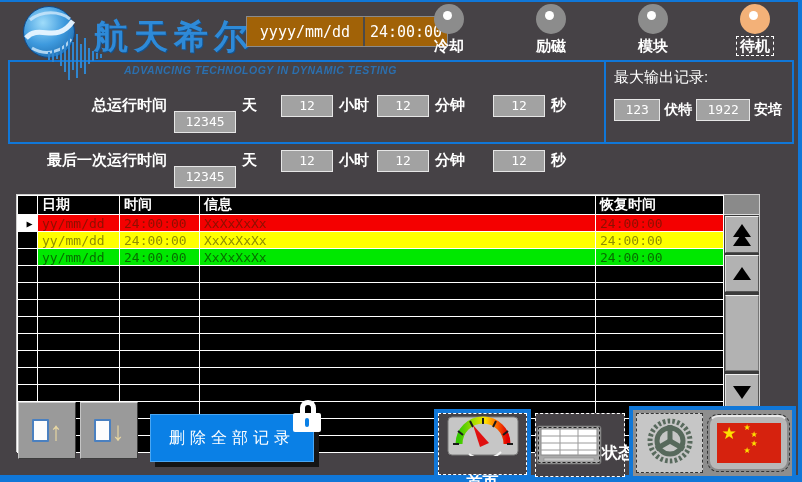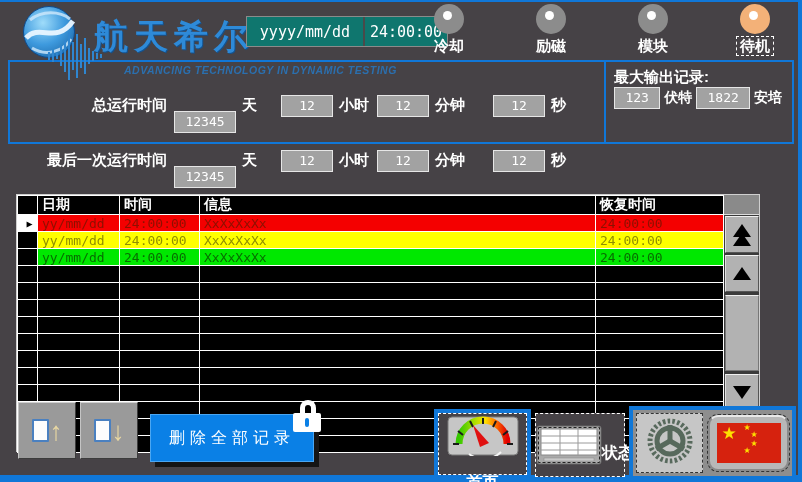--- a/index.html
+++ b/index.html
@@ -18,21 +18,21 @@
     position:absolute;left:94px;top:14px;font-size:34px;font-weight:bold;color:#2e8ad8;
     letter-spacing:6px;z-index:3;text-shadow:1px 1px 0 #14528e;white-space:nowrap;
   }
   .waveform{position:absolute;left:46px;top:30px;z-index:4;}
   .tagline{
     position:absolute;left:124px;top:64px;font-size:10.5px;font-style:italic;font-weight:bold;
     color:#2b6fae;z-index:4;letter-spacing:.5px;white-space:nowrap;
   }
   .datetime{
     position:absolute;left:246px;top:16px;height:31px;display:flex;align-items:stretch;
-    background:#0f766e;border:1px solid #8b8b8b;z-index:3;
+    background:#a16207;border:1px solid #8b8b8b;z-index:3;
     font-family:"DejaVu Sans Mono",monospace;font-size:15px;color:#fff;text-align:center;
   }
   .dt-cell{display:flex;align-items:center;justify-content:center;}
   .dt-date{width:116px;}
   .dt-time{width:82px;}
   .dt-div{width:2px;background:#4a4a4a;}
   .indicators{position:absolute;right:16px;top:4px;display:flex;gap:40px;z-index:3;}
   .indicator{width:62px;text-align:center;}
   .lamp{width:30px;height:30px;border-radius:50%;background:#8c8c8c;margin:0 auto 3px auto;position:relative;}
   .lamp::after{content:"";position:absolute;left:9px;top:7px;width:9px;height:9px;border-radius:50%;background:#fff;}
@@ -52,21 +52,21 @@
     background:#a2a2a2;color:#fff;text-align:center;height:22px;line-height:20px;
     border:1px solid #e6e6e6;font-family:"DejaVu Sans Mono",monospace;font-size:13px;
   }
   .vb-days{width:62px;margin-top:33px;}
   .vb-sm{width:52px;}
   .vb-volt{width:50px;}
   .vb-amp{width:58px;}
   .ml-a{margin-left:24px;} .ml-b{margin-left:8px;} .ml-c{margin-left:28px;}
   .unit{color:#fff;font-size:15px;font-weight:bold;margin-left:6px;white-space:nowrap;}
   .stats-right{width:188px;border-left:2px solid #1077d8;padding:6px 6px 6px 8px;}
-  .max-title{color:#fff;font-size:15px;font-weight:bold;white-space:nowrap;}
+  .max-title{color:#fff;font-size:15px;font-weight:normal;margin-bottom:12px;white-space:nowrap;}
   .max-vals{display:flex;align-items:center;}
   .max-vals .unit{margin-left:4px;margin-right:4px;font-size:14px;}
 
   
   .table-wrap{
     position:absolute;left:16px;top:146px;width:744px;height:258px;background:#000;
     display:flex;border:1px solid #cfcfcf;z-index:2;margin-top:48px;
   }
   table.alarms{border-collapse:collapse;table-layout:fixed;width:706px;}
   table.alarms td,table.alarms th{
@@ -236,21 +236,21 @@
         <span class="unit">分钟</span>
         <span class="vbox vb-sm ml-c">12</span>
         <span class="unit">秒</span>
       </div>
     </div>
     <div class="stats-right">
       <div class="max-title">最大输出记录:</div>
       <div class="max-vals">
         <span class="vbox vb-volt">123</span>
         <span class="unit">伏特</span>
-        <span class="vbox vb-amp">1822</span>
+        <span class="vbox vb-amp">1922</span>
         <span class="unit">安培</span>
       </div>
     </div>
   </div>
 
   <div class="table-wrap">
     <table class="alarms">
       <colgroup>
         <col style="width:20px">
           <col style="width:82px">

